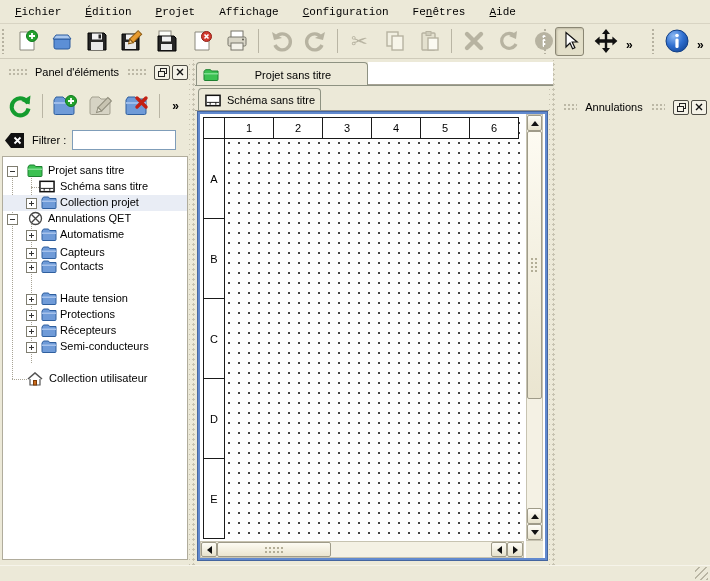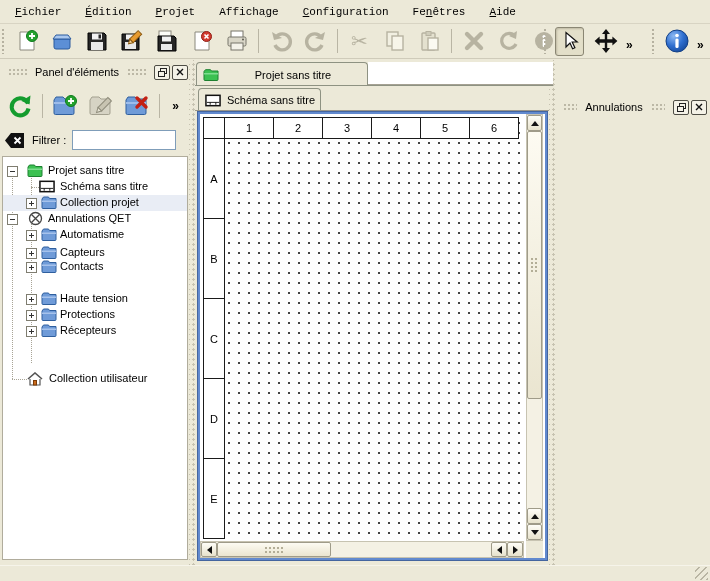--- a/index.html
+++ b/index.html
@@ -481,20 +481,34 @@
           </svg>
         </span>
       <span class="ticon">
           <svg width="16" height="13" viewBox="0 0 16 13">
             <path d="M1 3l1.5-2h5l1 1.5H15v9a1 1 0 0 1-1 1H2a1 1 0 0 1-1-1z" fill="#6f9bd8" stroke="#2f5f9e"></path>
             <path d="M1 4.5h14v1.5H1z" fill="#a6c2ec"></path>
           </svg>
         </span>
       <span class="tlabel">Récepteurs</span>
     </div>
+    <div class="trow lvl2" style="top:182px;">
+      <span class="exp">
+          <svg width="7" height="7" viewBox="0 0 7 7">
+            <path d="M1 3.5h5M3.5 1v5" stroke="#333"></path>
+          </svg>
+        </span>
+      <span class="ticon">
+          <svg width="16" height="13" viewBox="0 0 16 13">
+            <path d="M1 3l1.5-2h5l1 1.5H15v9a1 1 0 0 1-1 1H2a1 1 0 0 1-1-1z" fill="#6f9bd8" stroke="#2f5f9e"></path>
+            <path d="M1 4.5h14v1.5H1z" fill="#a6c2ec"></path>
+          </svg>
+        </span>
+      <span class="tlabel">Semi-conducteurs</span>
+    </div>
     <div class="trow lvl1" style="top:214px;">
       <span class="ticon">
           <svg width="16" height="14" viewBox="0 0 16 14">
             <path d="M1 7L8 1l7 6" fill="none" stroke="#555" stroke-width="1.6"></path>
             <path d="M3 7v6h10V7" fill="#fff" stroke="#555" stroke-width="1.2"></path>
             <rect x="6.5" y="8.5" width="3" height="4.5" fill="#c96a1b" stroke="#7c3c08"></rect>
           </svg>
         </span>
       <span class="tlabel" style="left:46px;">Collection utilisateur</span>
     </div>

